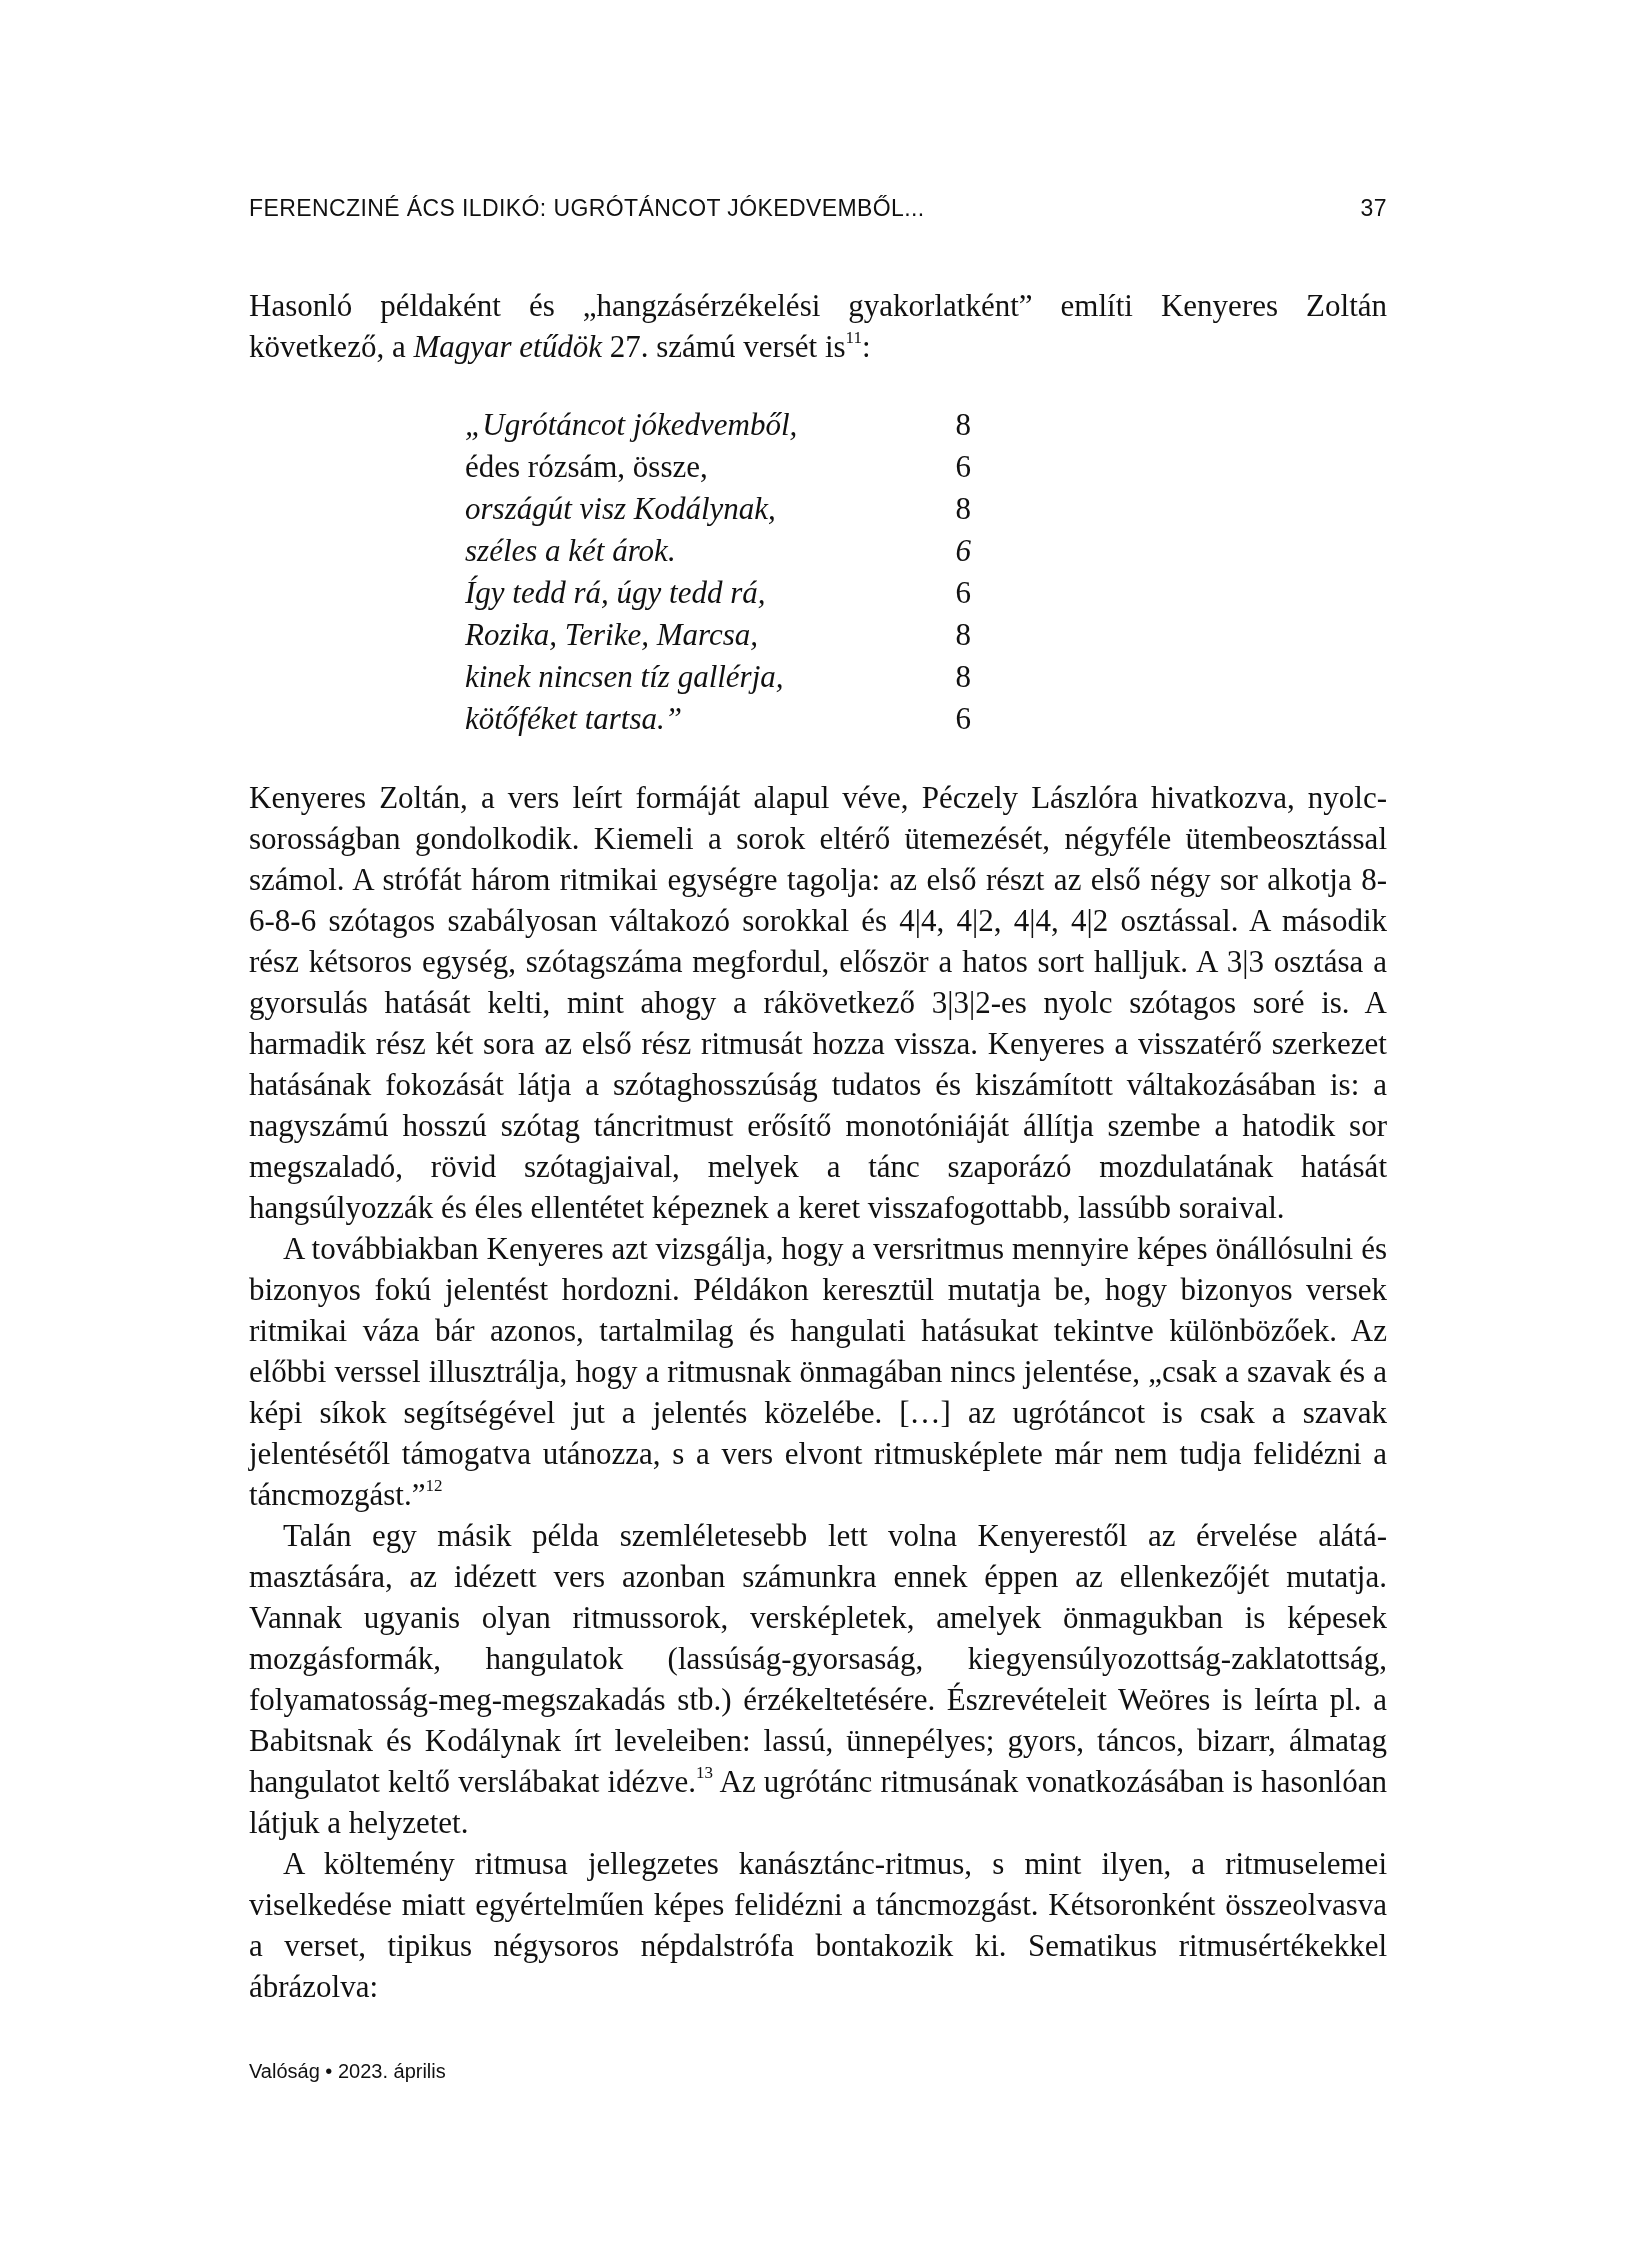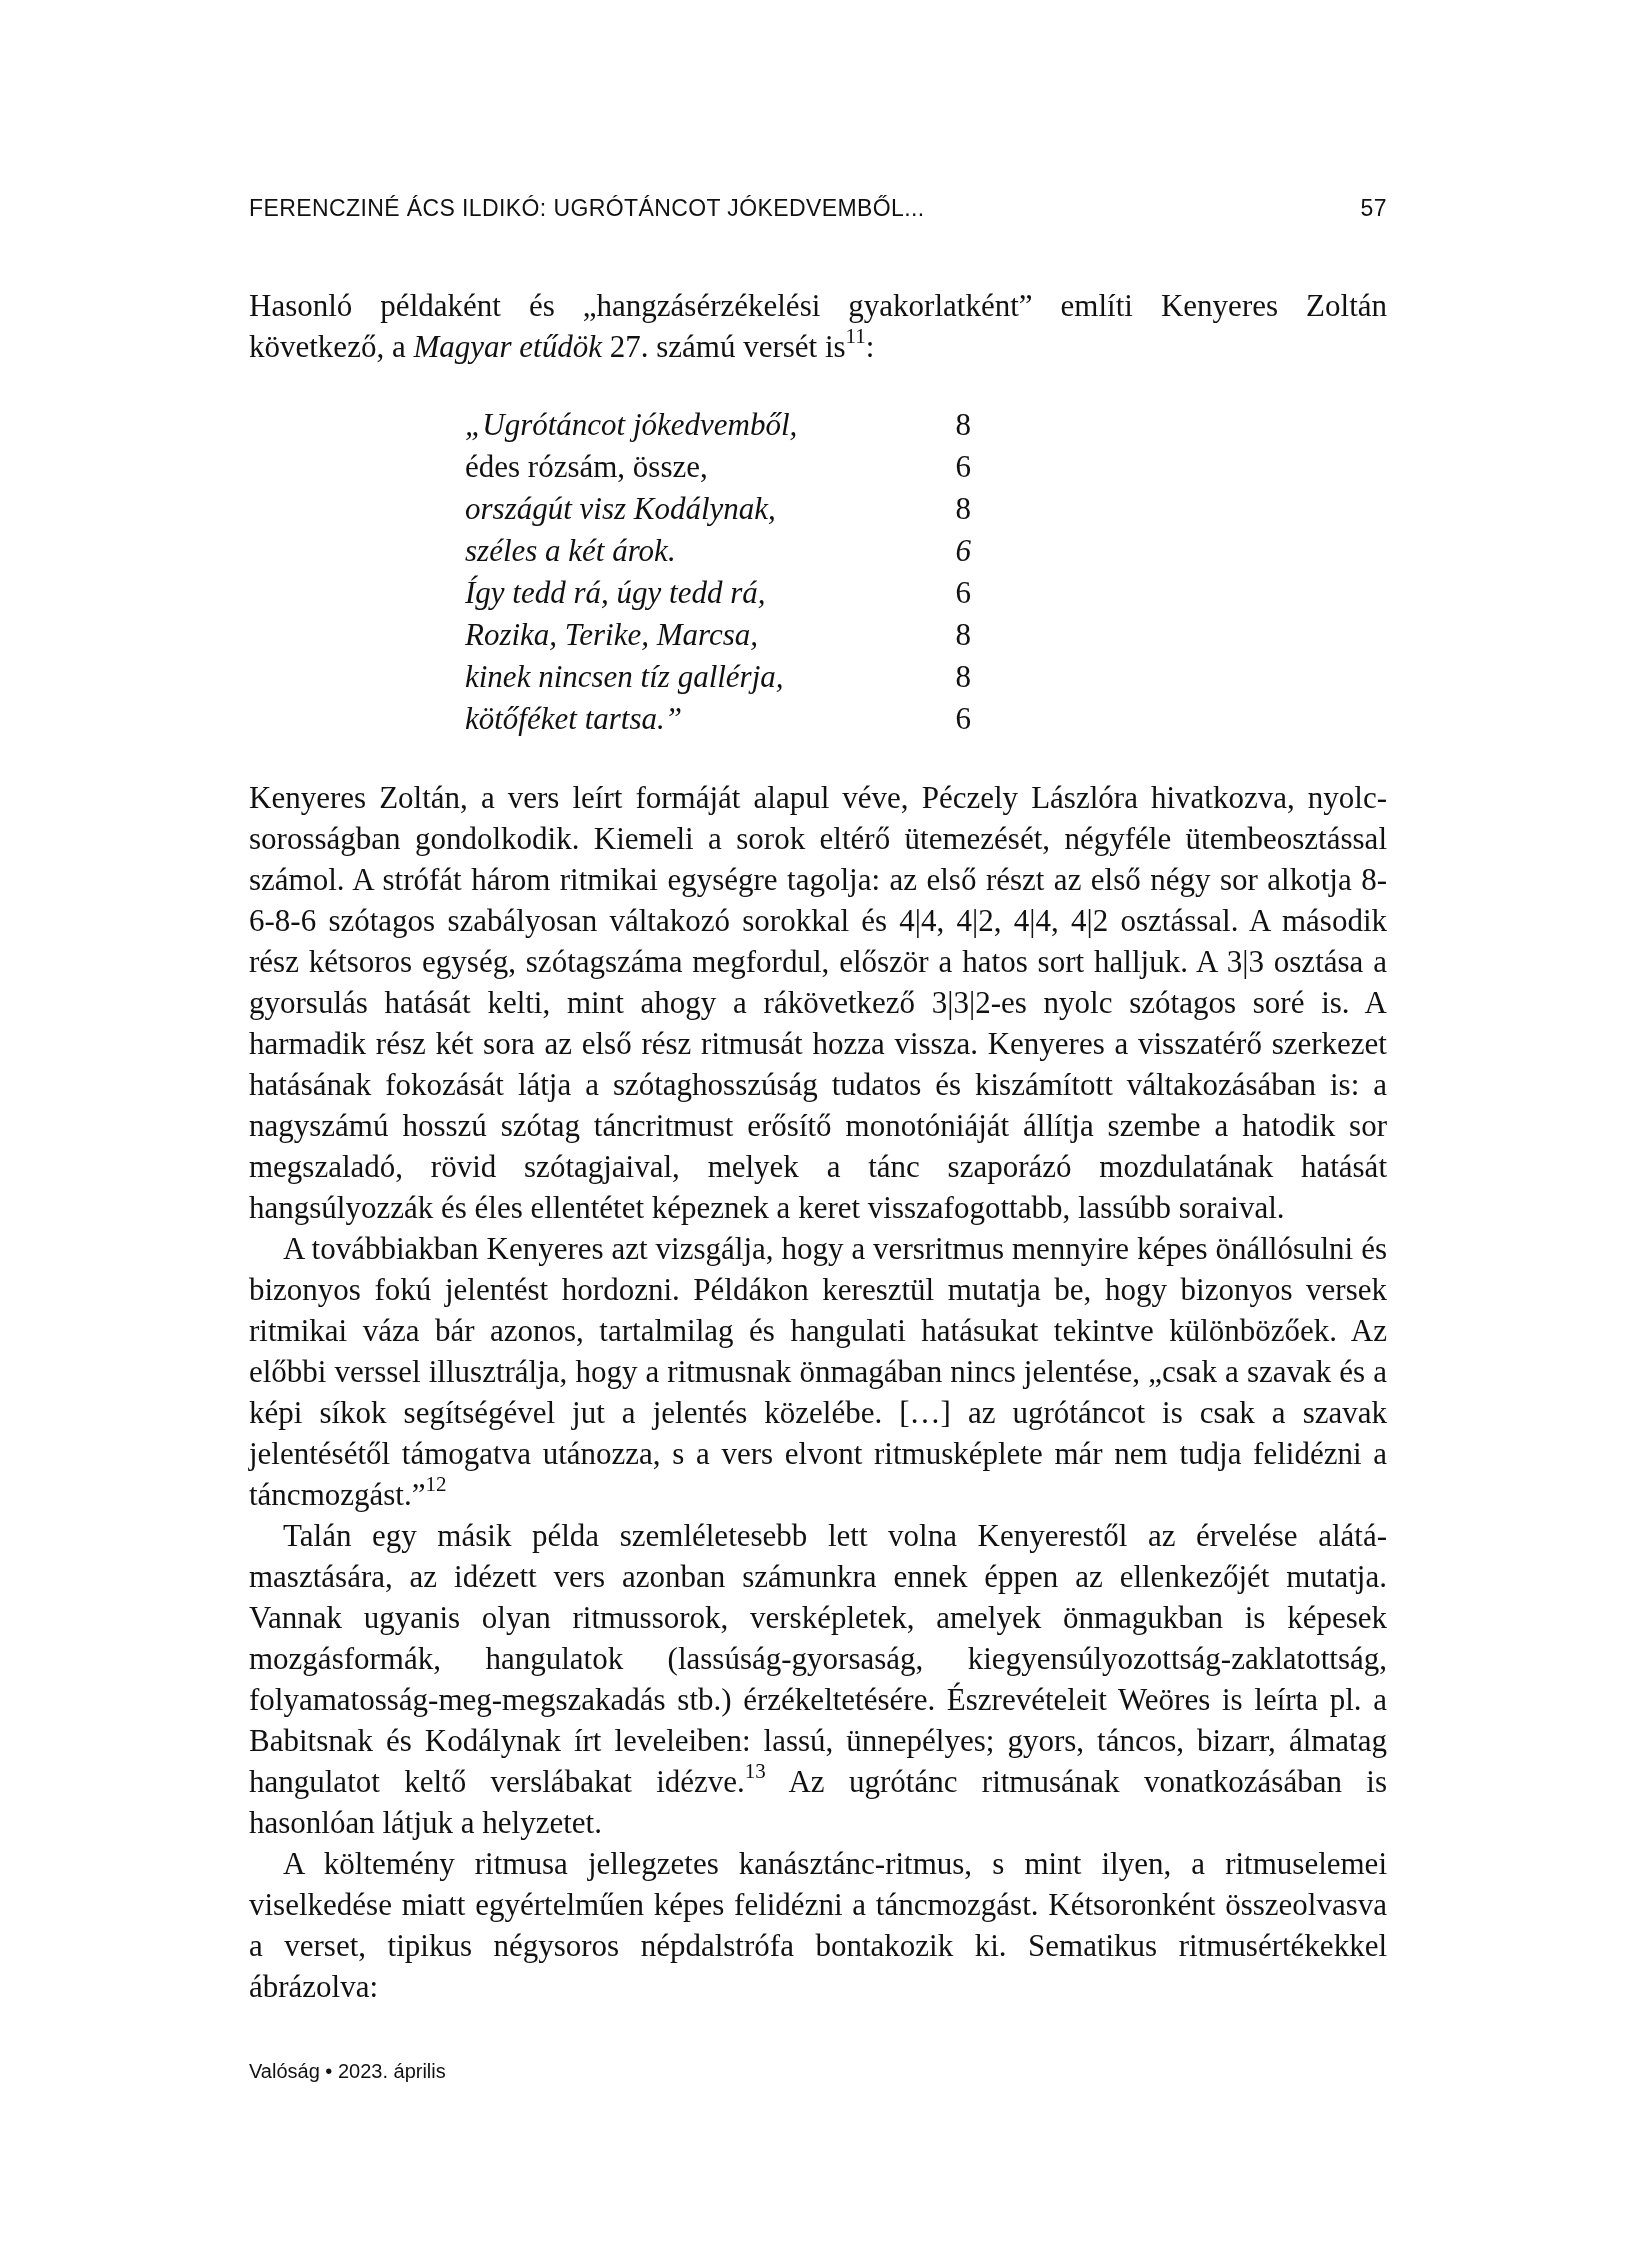--- a/index.html
+++ b/index.html
@@ -11,41 +11,41 @@
   }
   .running-head .page-num { margin-right: 0; }
   .content {
     position: absolute; left: 249px; top: 285px; width: 1138px;
     font-family: "Liberation Serif", serif; font-size: 31px; line-height: 41px;
     color: #111;
   }
   .content p { margin: 0; text-align: justify; hyphens: manual; }
   .content p.indent { text-indent: 34px; }
   .content p.noindent { text-indent: 0; }
-  sup.fn { font-size: 21px; line-height: 0; vertical-align: 13.8px; }
+  sup.fn { font-size: 17px; line-height: 0; vertical-align: 13.8px; }
   .content i { font-style: italic; }
   .poem {
     margin: 37px 0 37px 216px; width: 506px;
     font-size: 31px; line-height: 42px;
   }
   .poem-line { display: flex; justify-content: space-between; gap: 28px; }
   .poem-line .verse-text { white-space: nowrap; }
   .poem-line .syl { width: 23px; text-align: right; }
   .it { font-style: italic; }
   .footer {
     position: absolute; left: 249px; top: 2060px;
     font-family: "Liberation Sans", sans-serif; font-size: 20px; color: #111;
   }
 </style>
 </head>
 <body>
 
 <div class="running-head">
   <span>FERENCZINÉ ÁCS ILDIKÓ: UGRÓTÁNCOT JÓKEDVEMBŐL...</span>
-  <span class="page-num">57</span>
+  <span class="page-num">37</span>
 </div>
 
 <div class="content">
   <p class="noindent"><span>Hasonló példaként és „hangzásérzékelési gyakorlatként” említi Kenyeres Zoltán következő, a </span><i>Magyar etűdök</i><span> 27. számú versét is</span><sup class="fn">11</sup><span>:</span></p>
 
   <div class="poem" id="poem">
       <div class="poem-line">
         <span class="verse-text it">„Ugrótáncot jókedvemből,</span>
         <span class="syl">8</span>
       </div>

